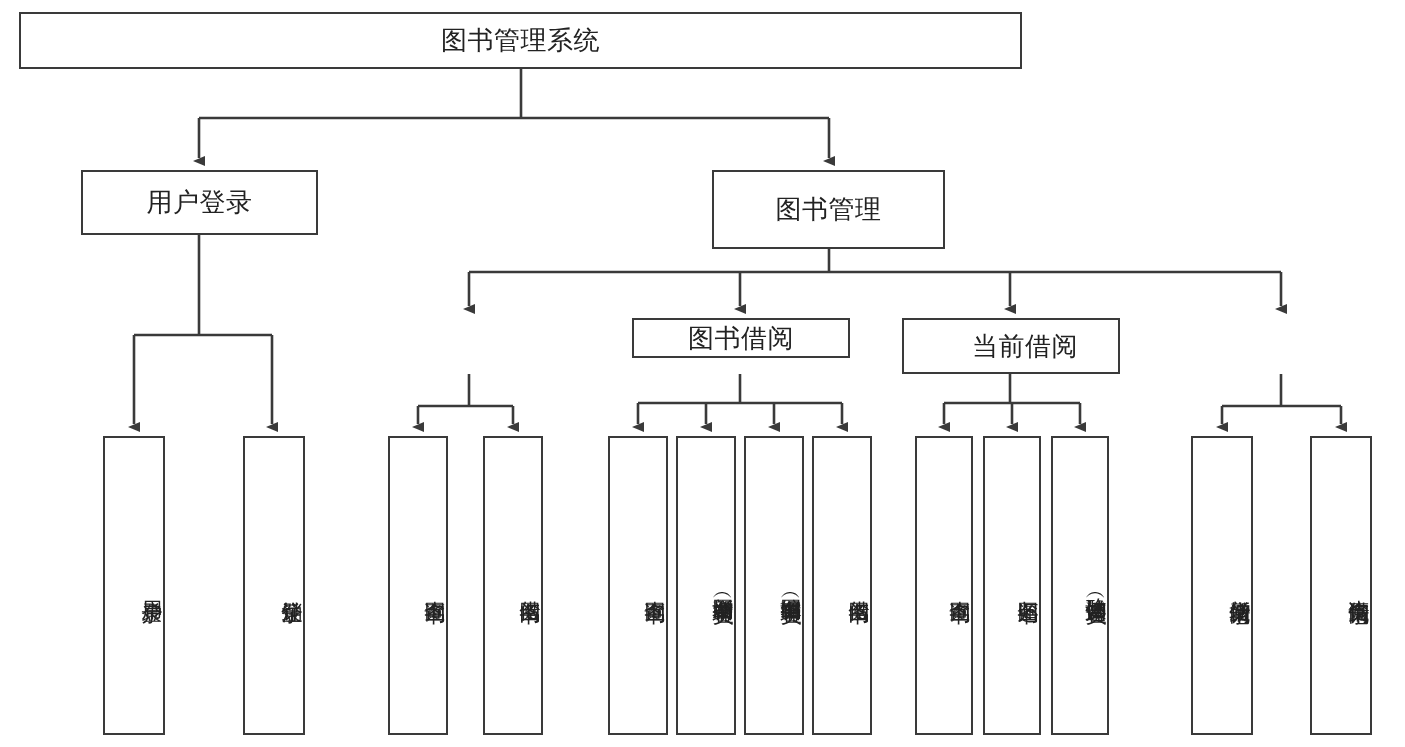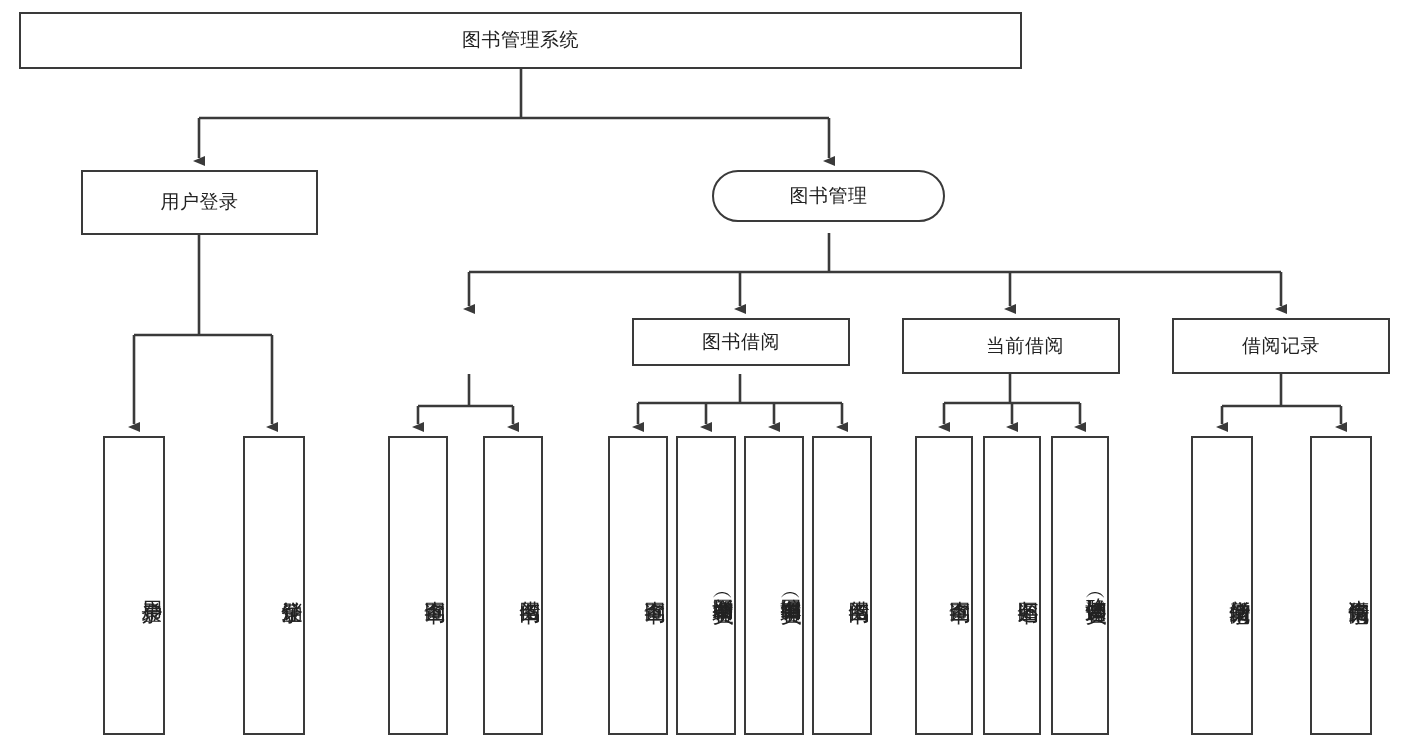--- a/index.html
+++ b/index.html
@@ -30,21 +30,21 @@
     box-sizing: border-box;
     border: 2.5px solid #3a3a3a;
     background: #ffffff;
     display: flex;
     align-items: center;
     justify-content: center;
     color: #222222;
     line-height: 1.08;
   }
   .node.horiz {
-    font-size: 19px;
+    font-size: 26px;
     letter-spacing: 0.5px;
   }
   .node.vert {
     writing-mode: vertical-rl;
     text-orientation: upright;
     font-size: 21px;
     padding: 6px 0;
     align-items: flex-start;
     justify-content: center;
     letter-spacing: 1px;
@@ -122,32 +122,29 @@
     </g>
   </svg>
 
   <div class="node horiz" style="left: 19px; top: 12px; width: 1003px; height: 57px; border-color: rgb(58, 58, 58); background: rgb(255, 255, 255); color: rgb(34, 34, 34);">
     <span>图书管理系统</span>
   </div>
 
   <div class="node horiz" style="left: 81px; top: 170px; width: 237px; height: 65px; border-color: rgb(58, 58, 58); background: rgb(255, 255, 255); color: rgb(34, 34, 34);">
     <span>用户登录</span>
   </div>
-  <div class="node horiz" style="left: 712px; top: 170px; width: 233px; height: 52px; border-color: rgb(58, 58, 58); background: rgb(255, 255, 255); color: rgb(34, 34, 34); border-radius: 26px;">
+  <div class="node horiz" style="left: 712px; top: 170px; width: 233px; height: 79px; border-color: rgb(58, 58, 58); background: rgb(255, 255, 255); color: rgb(34, 34, 34);">
     <span>图书管理</span>
   </div>
 
-  <div class="node horiz" style="left: 632px; top: 318px; width: 218px; height: 48px; border-color: rgb(58, 58, 58); background: rgb(255, 255, 255); color: rgb(34, 34, 34);">
+  <div class="node horiz" style="left: 632px; top: 318px; width: 218px; height: 40px; border-color: rgb(58, 58, 58); background: rgb(255, 255, 255); color: rgb(34, 34, 34);">
     <span>图书借阅</span>
   </div>
   <div class="node horiz" style="left: 902px; top: 318px; width: 218px; height: 56px; border-color: rgb(58, 58, 58); background: rgb(255, 255, 255); color: rgb(34, 34, 34); padding-left: 28px;">
     <span>当前借阅</span>
-  </div>
-  <div class="node horiz" style="left: 1172px; top: 318px; width: 218px; height: 56px; border-color: rgb(58, 58, 58); background: rgb(255, 255, 255); color: rgb(34, 34, 34);">
-    <span>借阅记录</span>
   </div>
 
   <div class="node vert" style="left: 103px; top: 436px; width: 62px; height: 299px; border-color: rgb(58, 58, 58); background: rgb(255, 255, 255); color: rgb(34, 34, 34);">
     <span class="vtext">用户登录</span>
   </div>
   <div class="node vert" style="left: 243px; top: 436px; width: 62px; height: 299px; border-color: rgb(58, 58, 58); background: rgb(255, 255, 255); color: rgb(34, 34, 34);">
     <span class="vtext">注销登录</span>
   </div>
 
   <div class="node vert" style="left: 388px; top: 436px; width: 60px; height: 299px; border-color: rgb(58, 58, 58); background: rgb(255, 255, 255); color: rgb(34, 34, 34);">

